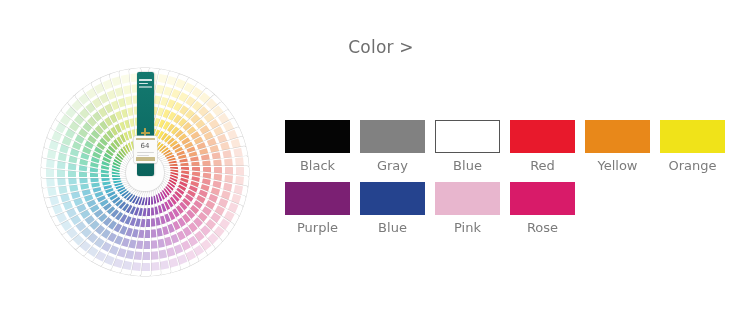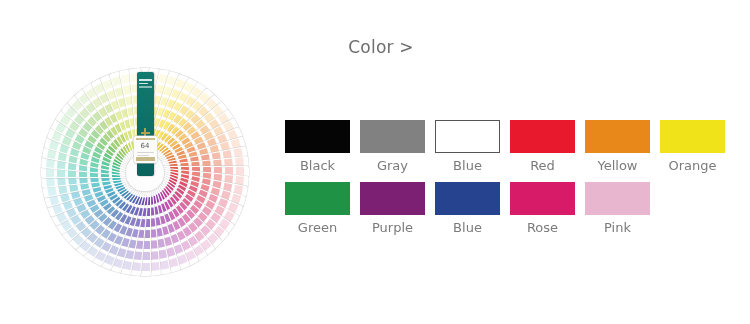--- a/index.html
+++ b/index.html
@@ -852,34 +852,30 @@
       </div>
       <div class="swatch-cell">
         <div class="swatch-chip" style="background: rgb(232, 136, 26);"></div>
         <div class="swatch-label">Yellow</div>
       </div>
       <div class="swatch-cell">
         <div class="swatch-chip" style="background: rgb(240, 227, 25);"></div>
         <div class="swatch-label">Orange</div>
       </div>
       <div class="swatch-cell">
-        <div class="swatch-chip" style="background: rgb(31, 146, 69);"></div>
-        <div class="swatch-label">Green</div>
-      </div>
-      <div class="swatch-cell">
         <div class="swatch-chip" style="background: rgb(123, 32, 115);"></div>
         <div class="swatch-label">Purple</div>
       </div>
       <div class="swatch-cell">
         <div class="swatch-chip" style="background: rgb(37, 67, 142);"></div>
         <div class="swatch-label">Blue</div>
       </div>
       <div class="swatch-cell">
+        <div class="swatch-chip" style="background: rgb(232, 182, 206);"></div>
+        <div class="swatch-label">Pink</div>
+      </div>
+      <div class="swatch-cell">
         <div class="swatch-chip" style="background: rgb(216, 27, 105);"></div>
         <div class="swatch-label">Rose</div>
       </div>
-      <div class="swatch-cell">
-        <div class="swatch-chip" style="background: rgb(232, 182, 206);"></div>
-        <div class="swatch-label">Pink</div>
-      </div>
     </div>
 
 </div>
 
 </body></html>

